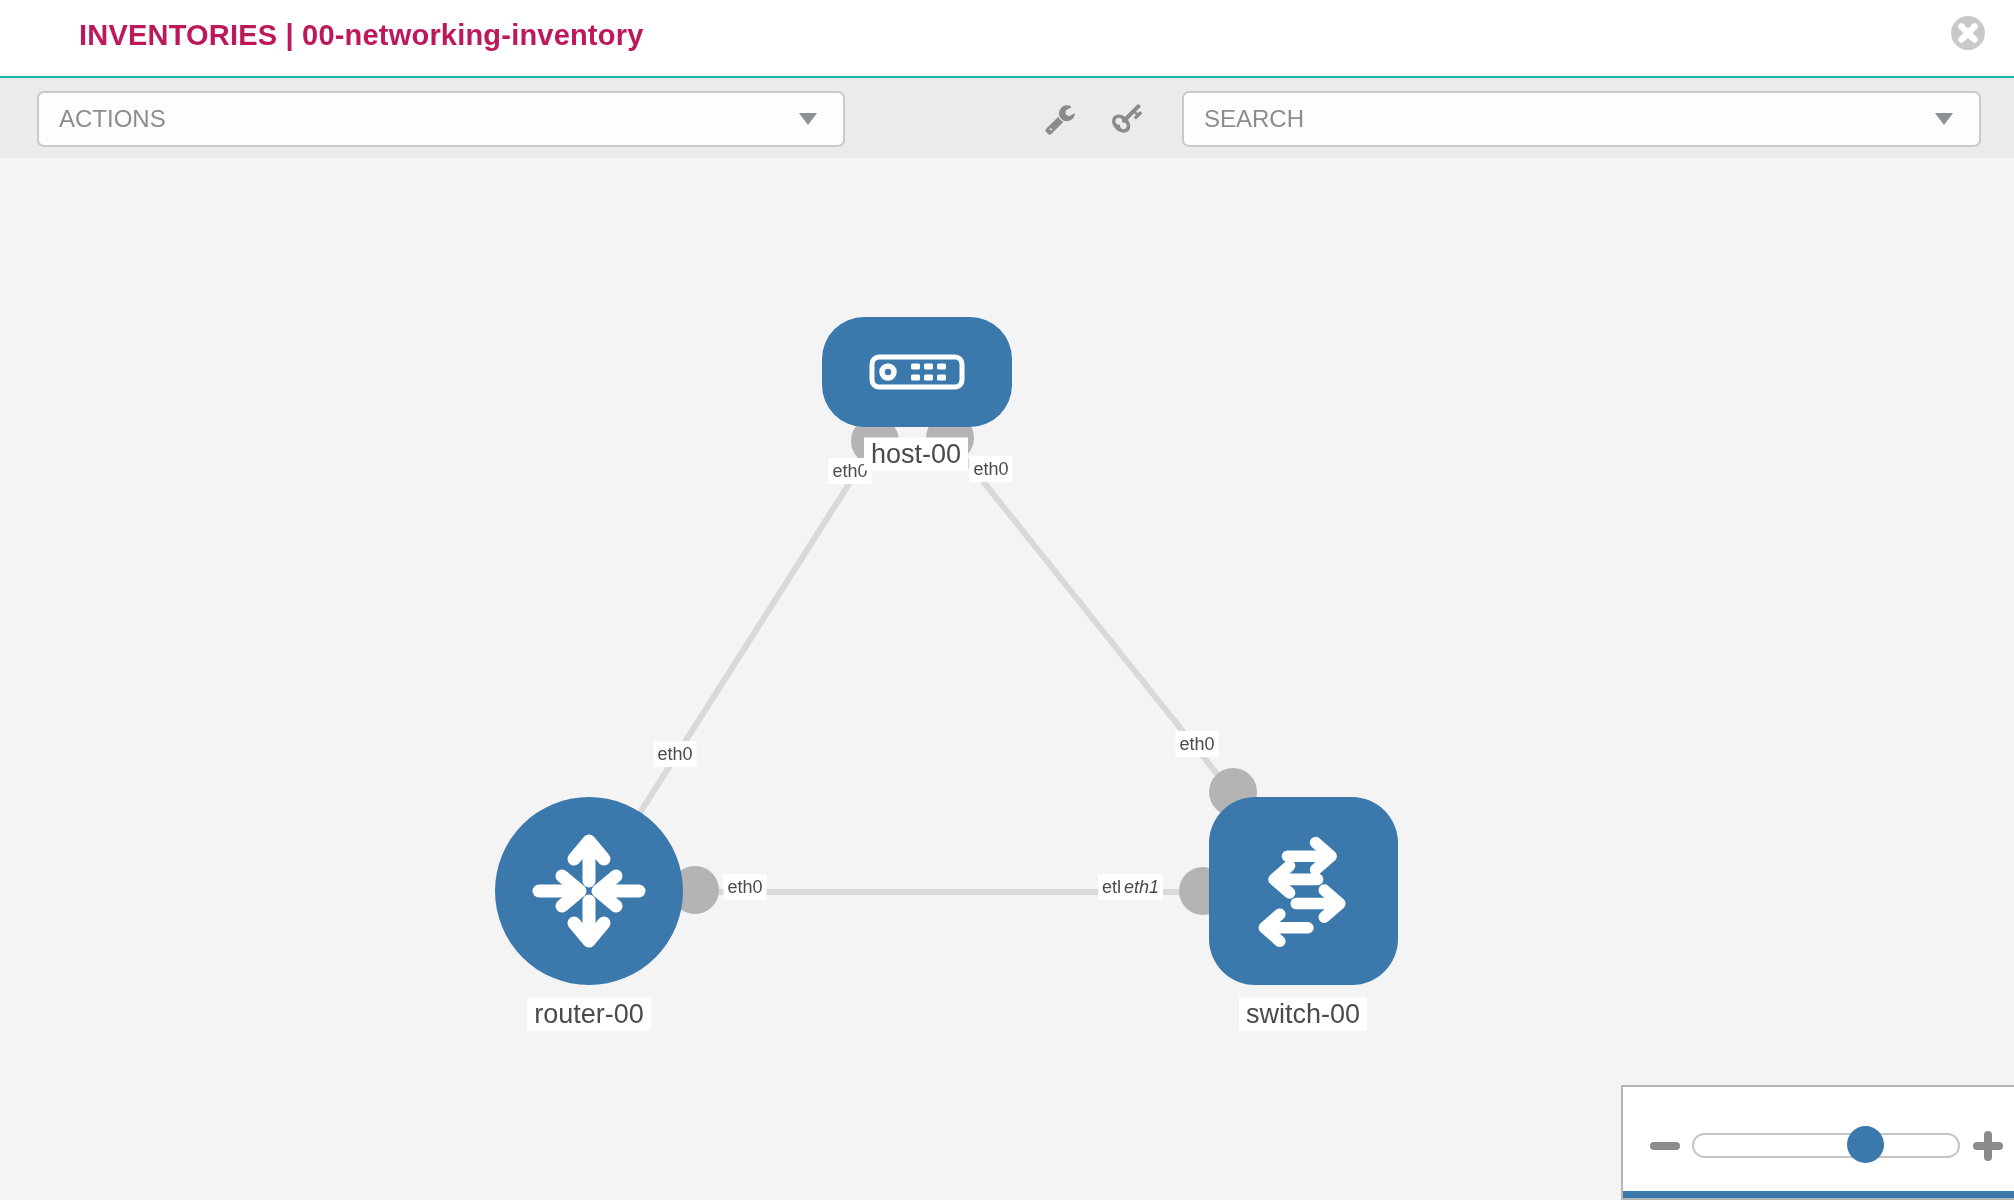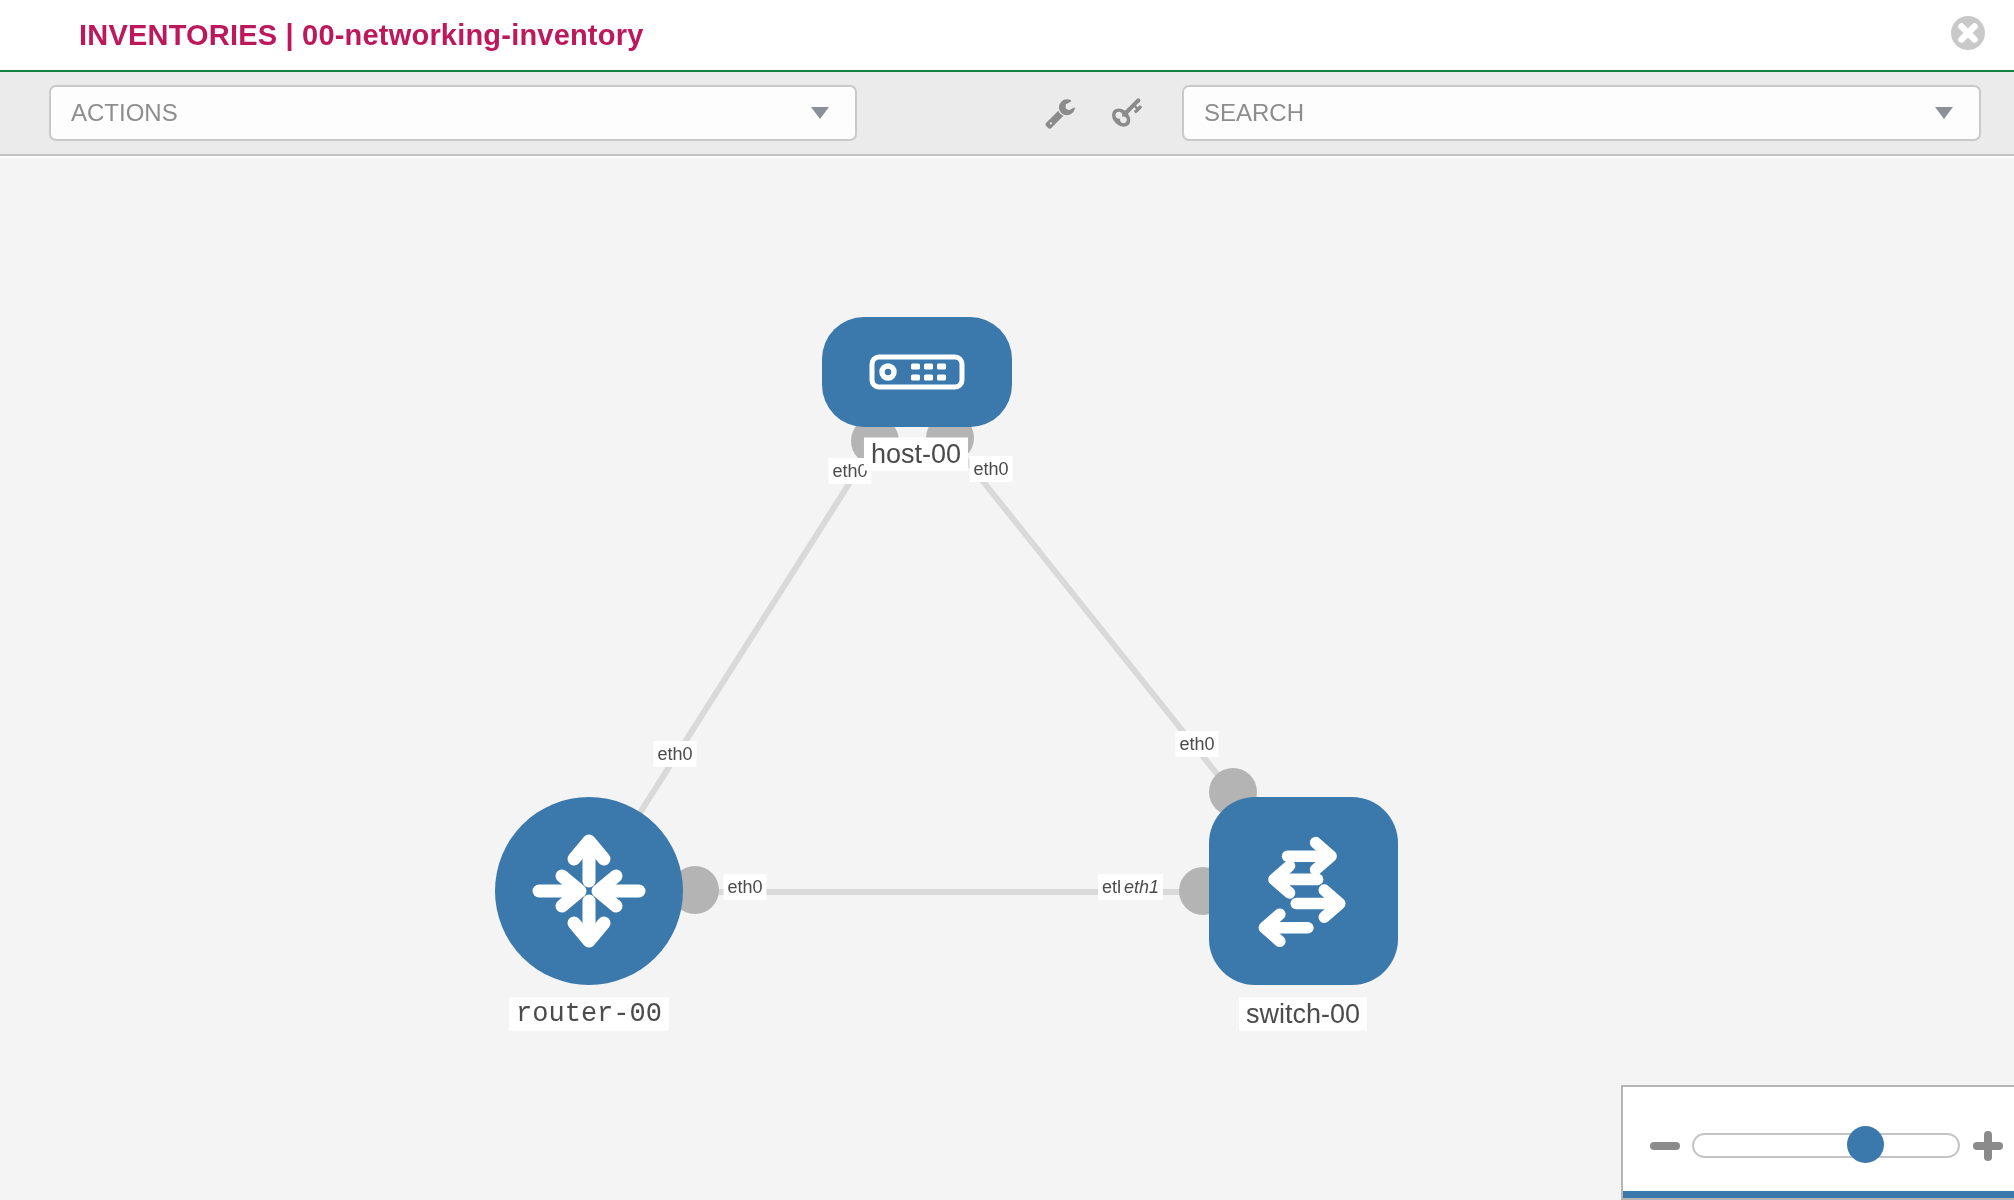--- a/index.html
+++ b/index.html
@@ -8,23 +8,23 @@
   .app { position:relative; width:2014px; height:1200px; }
 
   
   .header { position:absolute; top:0; left:0; width:100%; height:70px; background:#fff; }
   .title { position:absolute; left:38px; top:50%; transform:translateY(-50%);
            font-size:29px; font-weight:700; color:#be185d; letter-spacing:.2px;margin-left:41px; }
   .close-btn { position:absolute; right:28px; top:15px; width:36px; height:36px;
                border:none; background:transparent; cursor:pointer; }
 
   
-  .toolbar { position:absolute; top:70px; left:0; width:100%; height:86px;
-             background:#ebebeb; border-top:2px solid #15803d; border-bottom:2px solid #c3c3c3;
-             display:flex; align-items:center; padding:0 33px 0 49px; }
+  .toolbar { position:absolute; top:76px; left:0; width:100%; height:86px;
+             background:#ebebeb; border-top:2px solid #14b8a6; border-bottom:2px solid #c3c3c3;
+             display:flex; align-items:center; padding:0 33px 0 37px; }
   .select { height:56px; background:#fdfdfd; border:2px solid #c9c9c9; border-radius:7px;
             display:flex; align-items:center; justify-content:space-between;
             padding:0 26px 0 20px; cursor:pointer; }
   .select .sel-text { font-size:24px; color:#8d8d8d; }
   .caret { width:0; height:0; border-left:9px solid transparent; border-right:9px solid transparent;
            border-top:12px solid #8a8f98; }
   .select-actions { width:808px; }
   .select-search  { width:799px; margin-left:32px;gap:40px; }
   .tb-spacer { flex:1; }
   .icon-btn { width:44px; height:44px; border:none; background:transparent; cursor:pointer;
@@ -157,21 +157,21 @@
 
     <div class="lbl if-lbl" style="left:850px; top:313px;">eth0</div>
     <div class="lbl if-lbl" style="left:675px; top:596px;">eth0</div>
     <div class="lbl if-lbl" style="left:991px; top:311px;">eth0</div>
     <div class="lbl if-lbl" style="left:1197px; top:586px;">eth0</div>
     <div class="lbl if-lbl" style="left:745px; top:729px;">eth0</div>
     <div class="lbl if-lbl anchored" style="left:1098px; top:716px; z-index:4;">eth0</div>
     <div class="lbl if-lbl anchored" style="left:1120px; top:716px; z-index:5;font-style:italic;">eth1</div>
 
     <div class="lbl node-lbl" style="left:916px; top:296px; z-index:6;">host-00</div>
-    <div class="lbl node-lbl" style="left:589px; top:856px;font-family:Liberation Mono, monospace;">router-00</div>
+    <div class="lbl node-lbl" style="left:589px; top:856px;">router-00</div>
     <div class="lbl node-lbl" style="left:1303px; top:856px;">switch-00</div>
 
     <div class="zoom-panel">
       <button class="zoom-minus">
         <svg width="30" height="8" viewBox="0 0 30 8">
           <rect x="0" y="0" width="30" height="8" rx="4" fill="#8b8b8b"></rect>
         </svg>
       </button>
       <div class="zoom-track"></div>
       <div class="zoom-knob"></div>

